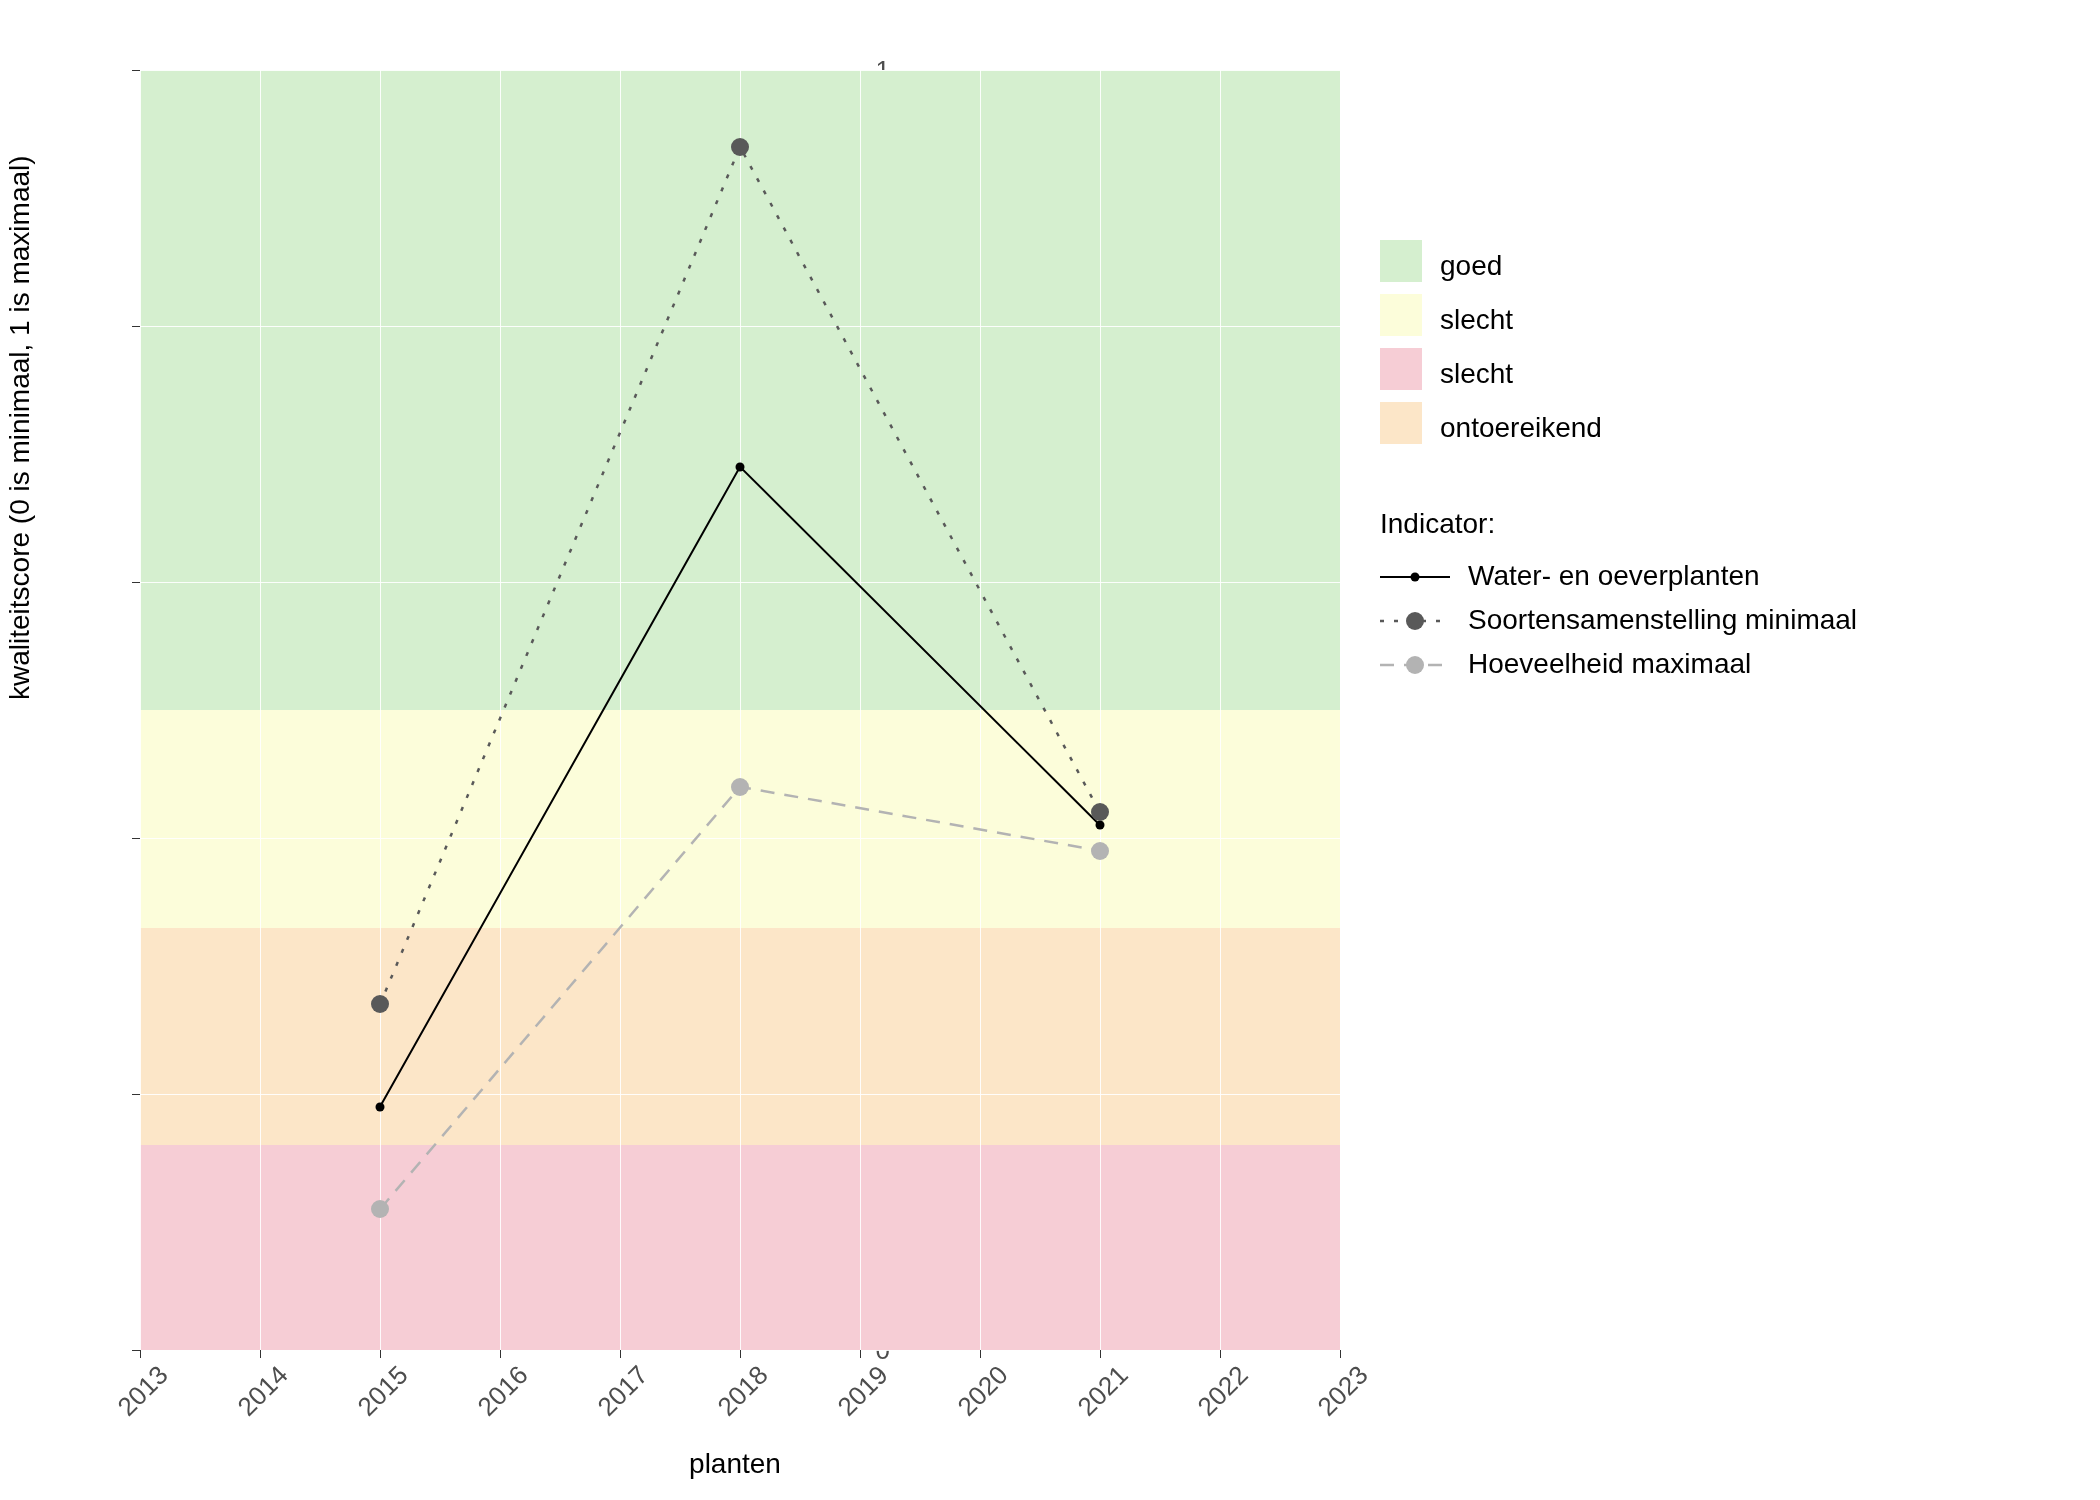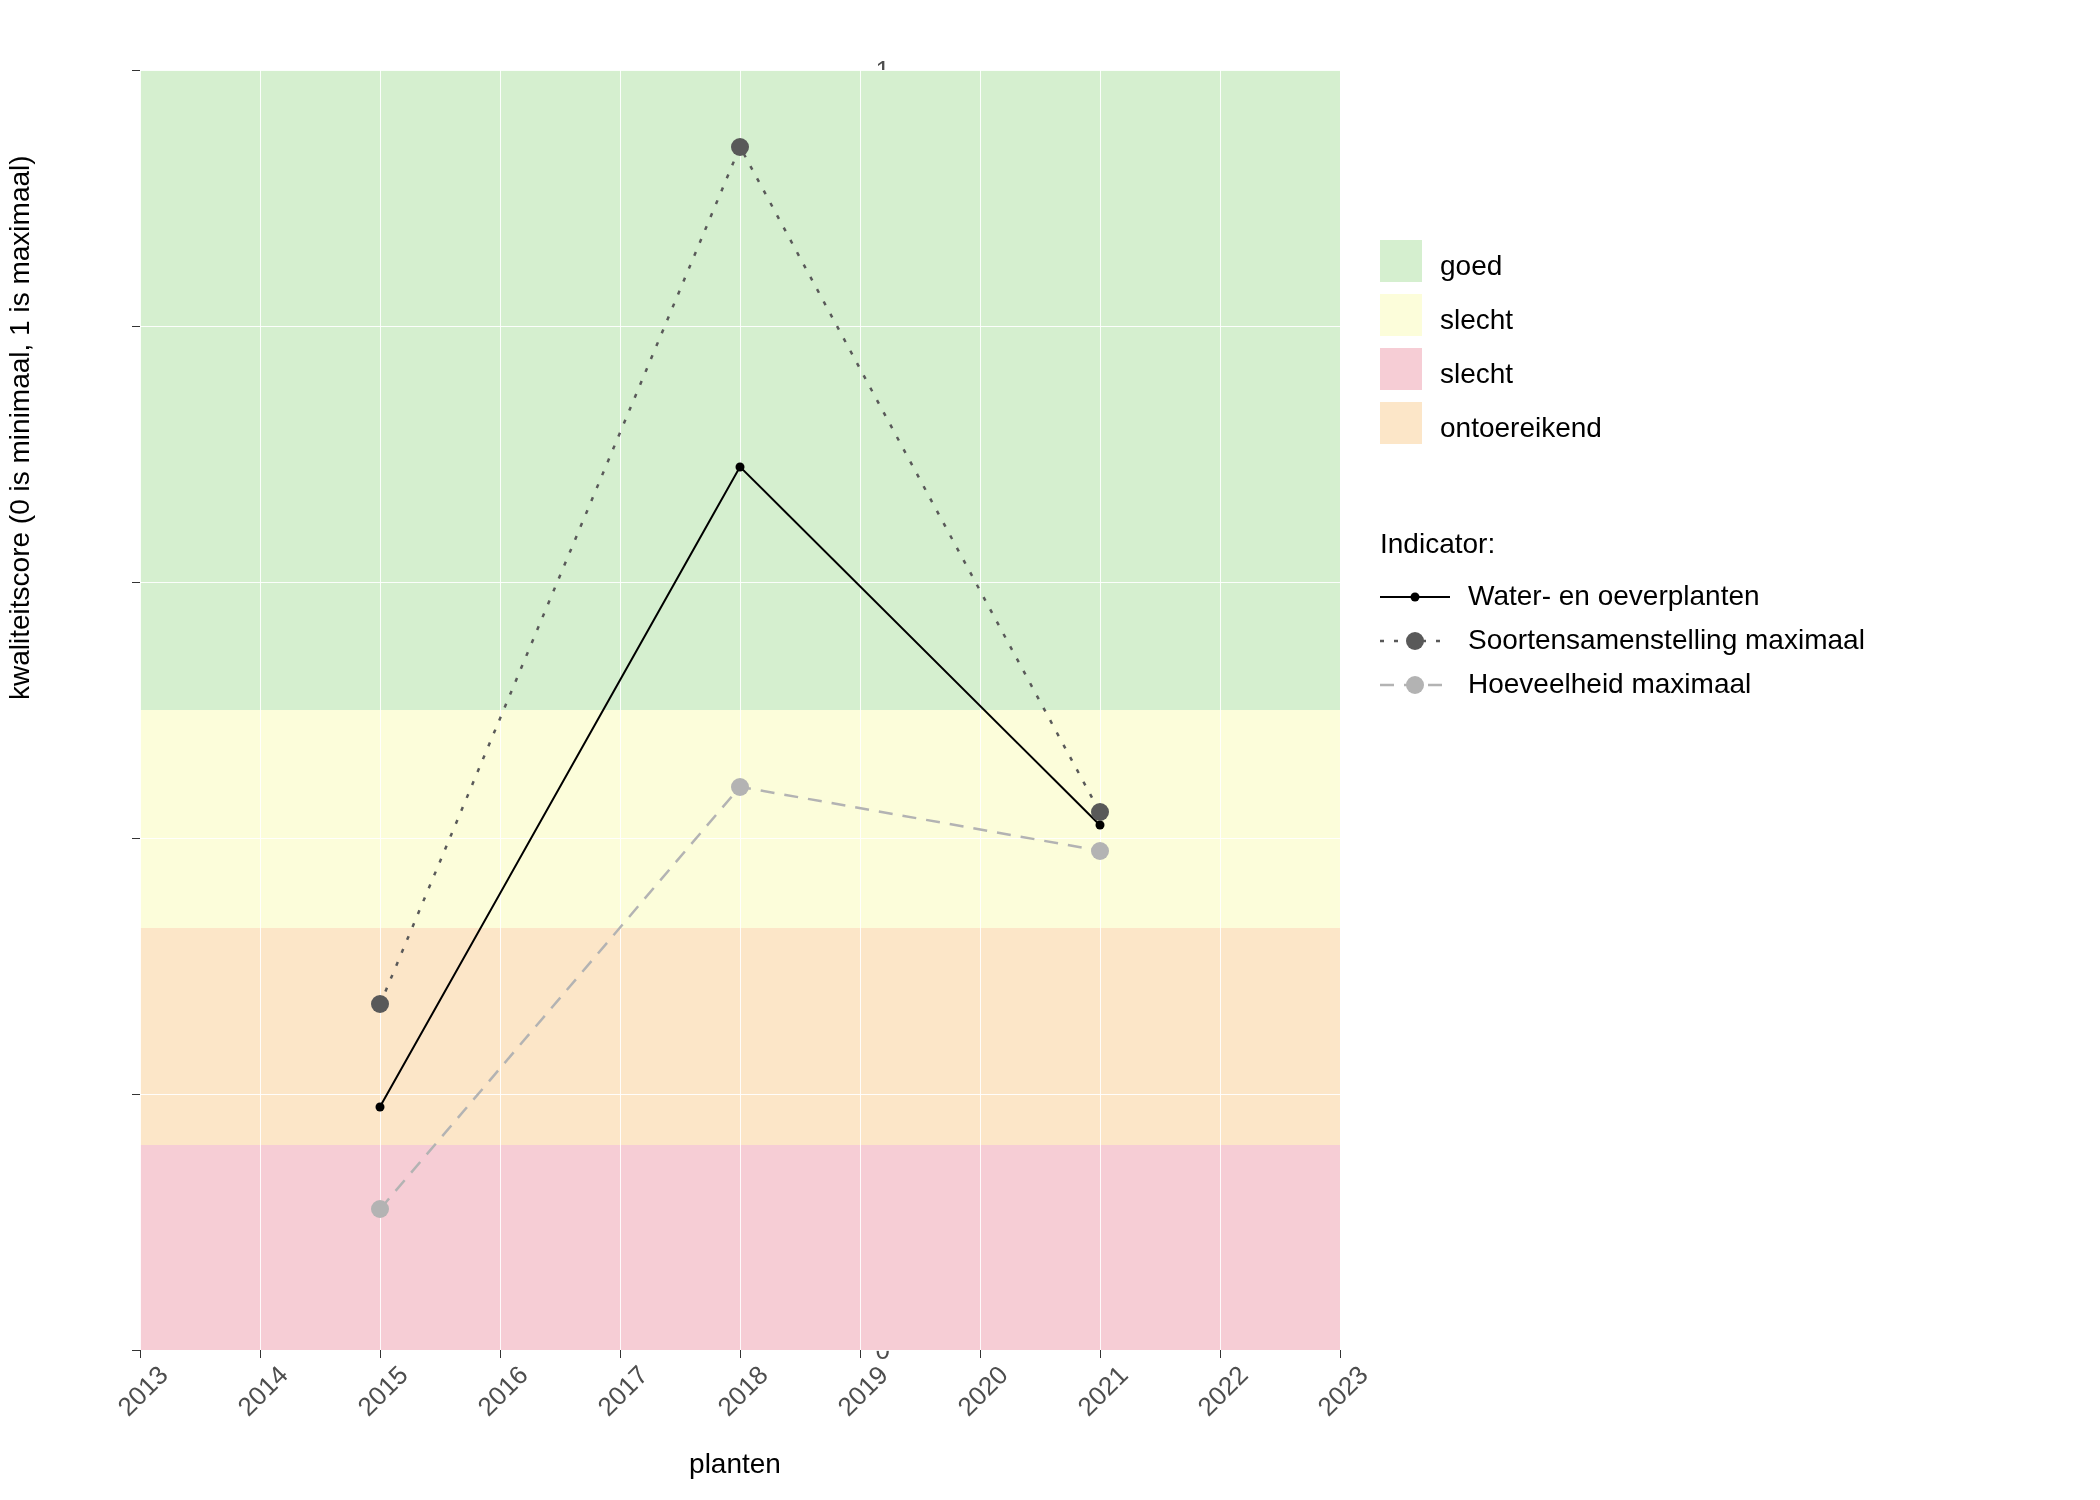--- a/index.html
+++ b/index.html
@@ -145,21 +145,21 @@
     width: 42px;
     height: 42px;
     margin-right: 18px;
     flex-shrink: 0;
   }
   .swatch.goed { background: #d5efcf; }
   .swatch.matig { background: #fcfdda; }
   .swatch.ontoereikend { background: #fce6c8; }
   .swatch.slecht { background: #f6cdd5; }
   .legend-ind {
-    margin-top: 84px;
+    margin-top: 64px;
   }
   .legend-line {
     position: relative;
     width: 70px;
     height: 30px;
     margin-right: 18px;
     flex-shrink: 0;
   }
   .legend-line svg {
     position: absolute;
@@ -294,21 +294,21 @@
         </div>
         <span>Water- en oeverplanten</span>
       </div>
       <div class="legend-row">
         <div class="legend-line">
           <svg>
               <line x1="0" y1="15" x2="70" y2="15" stroke="#595959" stroke-width="2.5" stroke-dasharray="4 10"></line>
               <circle cx="35" cy="15" r="9" fill="#595959"></circle>
             </svg>
         </div>
-        <span>Soortensamenstelling maximaal</span>
+        <span>Soortensamenstelling minimaal</span>
       </div>
       <div class="legend-row">
         <div class="legend-line">
           <svg>
               <line x1="0" y1="15" x2="70" y2="15" stroke="#b3b3b3" stroke-width="2.5" stroke-dasharray="14 10"></line>
               <circle cx="35" cy="15" r="9" fill="#b3b3b3"></circle>
             </svg>
         </div>
         <span>Hoeveelheid maximaal</span>
       </div>

